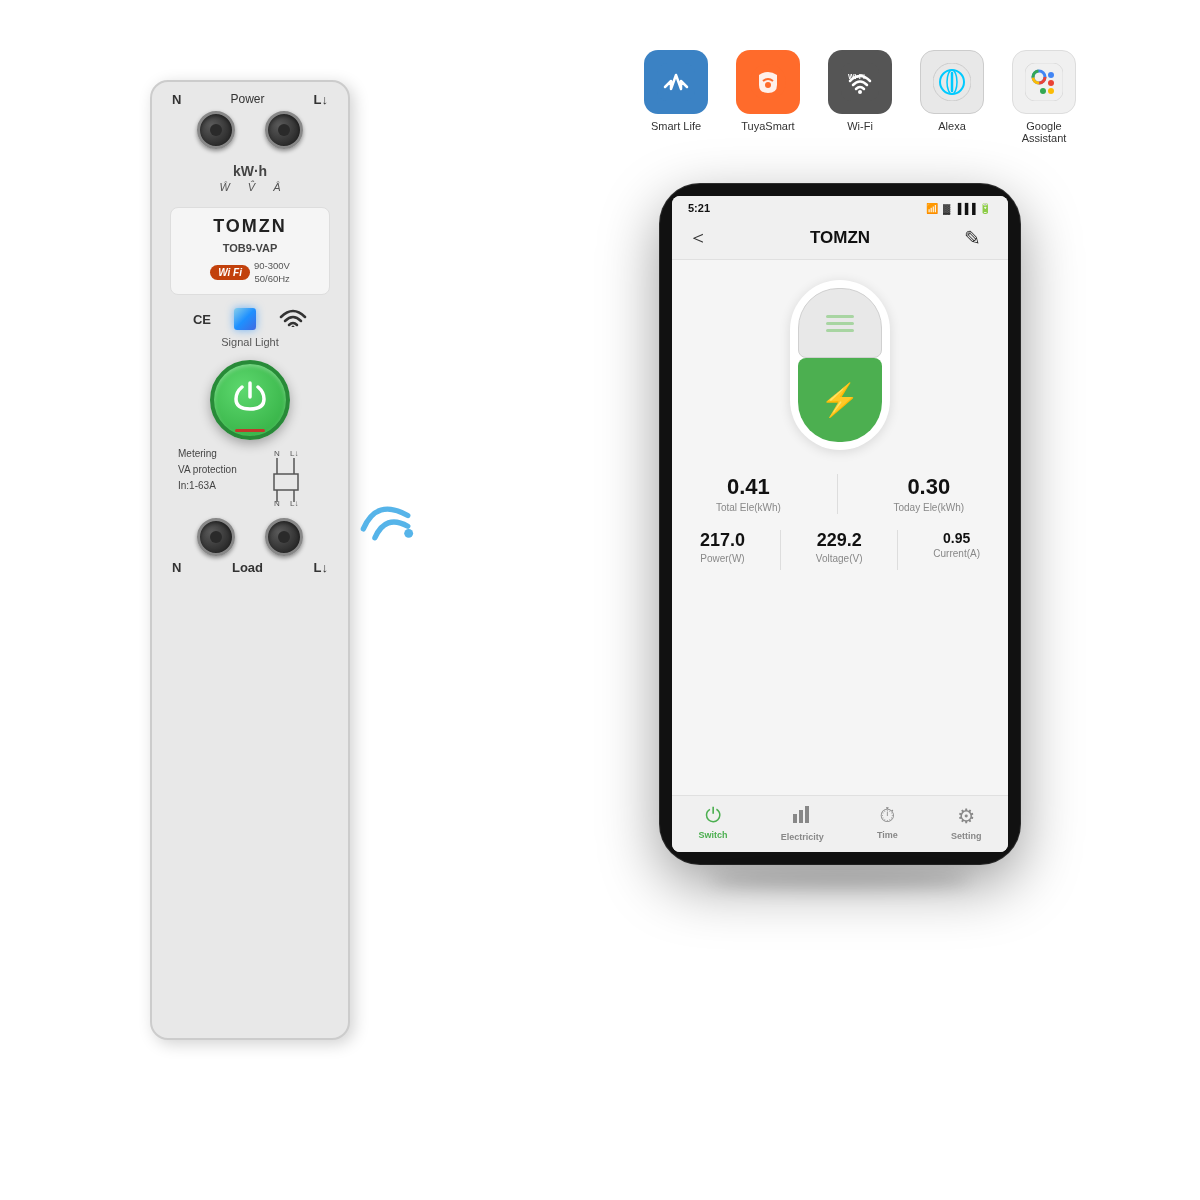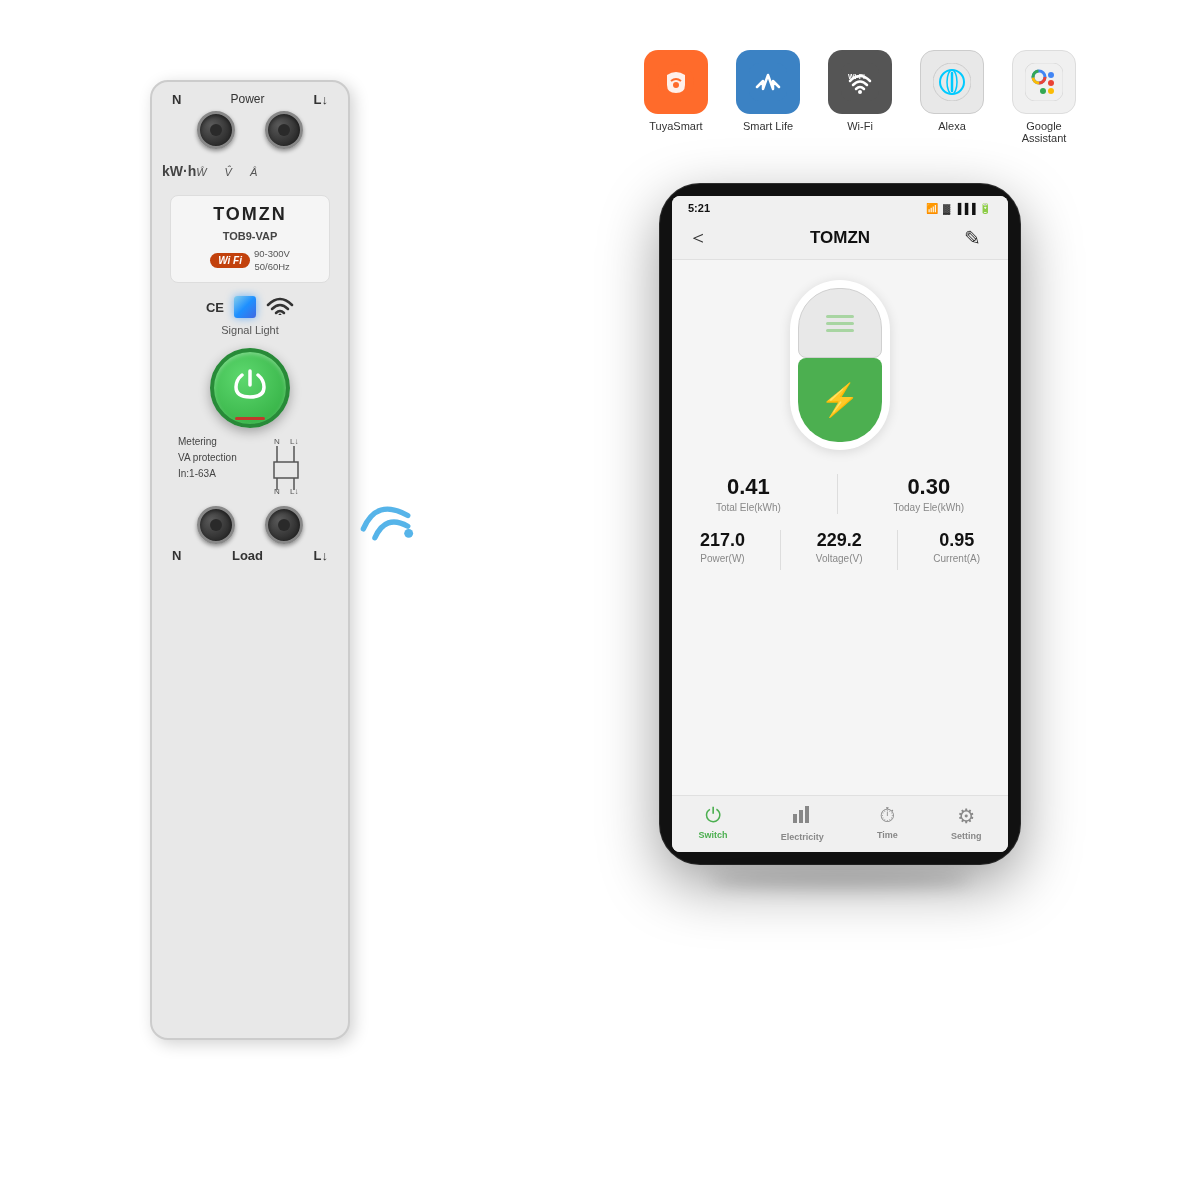--- a/index.html
+++ b/index.html
@@ -74,21 +74,21 @@
       width: 12px;
       height: 12px;
       background: #2a2a2a;
       border-radius: 50%;
     }
 
     
     .kwh-area {
       width: 100%;
       display: flex;
-      flex-direction: row;
+      flex-direction: column;
       align-items: center;
       margin: 8px 0;
     }
     .kwh-label {
       font-size: 14px;
       font-weight: bold;
       color: #444;
       margin-bottom: 2px;
     }
     .measurement-row {
@@ -156,21 +156,21 @@
     .signal-area {
       width: 100%;
       display: flex;
       flex-direction: column;
       align-items: center;
       margin: 6px 0;
     }
     .ce-wifi-row {
       display: flex;
       align-items: center;
-      gap: 10px;
+      gap: 23px;
       margin-bottom: 4px;
     }
     .ce-mark {
       font-size: 13px;
       font-weight: bold;
       color: #333;
     }
     .blue-light {
       width: 22px;
       height: 22px;
@@ -611,39 +611,39 @@
     <path d="M28,65 Q40,38 65,52" fill="none" stroke="#56B4E9" stroke-width="6" stroke-linecap="round"></path>
     <circle cx="66" cy="60" r="5" fill="#56B4E9"></circle>
   </svg>
 </div>
 
 <div class="right-area">
 
   <div class="app-icons-row">
 
     <div class="app-icon-item">
+      <div class="app-icon-circle smartlife-icon">
+        <svg width="38" height="38" viewBox="0 0 38 38">
+          <rect width="38" height="38" rx="10" fill="#3B82C4"></rect>
+          <path d="M8 24 L14 18 L14 26 L19 12 L24 26 L24 18 L30 24" fill="none" stroke="white" stroke-width="2.5" stroke-linecap="round" stroke-linejoin="round"></path>
+        </svg>
+      </div>
+      <span class="app-icon-label">Smart Life</span>
+    </div>
+
+    <div class="app-icon-item">
       <div class="app-icon-circle tuya-icon">
         <svg width="38" height="38" viewBox="0 0 38 38">
           <circle cx="19" cy="19" r="18" fill="#FF6B2B"></circle>
           <path d="M10 12 Q19 6 28 12 L28 22 Q28 30 19 30 Q10 30 10 22 Z" fill="white" opacity="0.9"></path>
           <path d="M14 18 Q19 14 24 18" fill="none" stroke="#FF6B2B" stroke-width="2"></path>
           <circle cx="19" cy="22" r="3" fill="#FF6B2B"></circle>
         </svg>
       </div>
       <span class="app-icon-label">TuyaSmart</span>
-    </div>
-
-    <div class="app-icon-item">
-      <div class="app-icon-circle smartlife-icon">
-        <svg width="38" height="38" viewBox="0 0 38 38">
-          <rect width="38" height="38" rx="10" fill="#3B82C4"></rect>
-          <path d="M8 24 L14 18 L14 26 L19 12 L24 26 L24 18 L30 24" fill="none" stroke="white" stroke-width="2.5" stroke-linecap="round" stroke-linejoin="round"></path>
-        </svg>
-      </div>
-      <span class="app-icon-label">Smart Life</span>
     </div>
 
     <div class="app-icon-item">
       <div class="app-icon-circle wifi-icon-bg">
         <svg width="38" height="38" viewBox="0 0 38 38">
           <rect width="38" height="38" rx="10" fill="#555"></rect>
           <path d="M9 18 Q19 8 29 18" fill="none" stroke="white" stroke-width="2.5" stroke-linecap="round"></path>
           <path d="M12 22 Q19 15 26 22" fill="none" stroke="white" stroke-width="2.5" stroke-linecap="round"></path>
           <path d="M15 26 Q19 22 23 26" fill="none" stroke="white" stroke-width="2.5" stroke-linecap="round"></path>
           <circle cx="19" cy="29" r="2" fill="white"></circle>
@@ -736,21 +736,21 @@
               <span class="stat-value" style="font-size:18px;">217.0</span>
               <span class="stat-label">Power(W)</span>
             </div>
             <div class="stats-divider"></div>
             <div class="stat-item">
               <span class="stat-value" style="font-size:18px;">229.2</span>
               <span class="stat-label">Voltage(V)</span>
             </div>
             <div class="stats-divider"></div>
             <div class="stat-item">
-              <span class="stat-value" style="font-size:18px;">0.95</span>
+              <span class="stat-value" style="font-size:14px;">0.95</span>
               <span class="stat-label">Current(A)</span>
             </div>
           </div>
 
         </div>
 
         <div class="bottom-nav">
           <div class="nav-item">
             <span class="nav-icon active">⏻</span>
             <span class="nav-label active">Switch</span>

